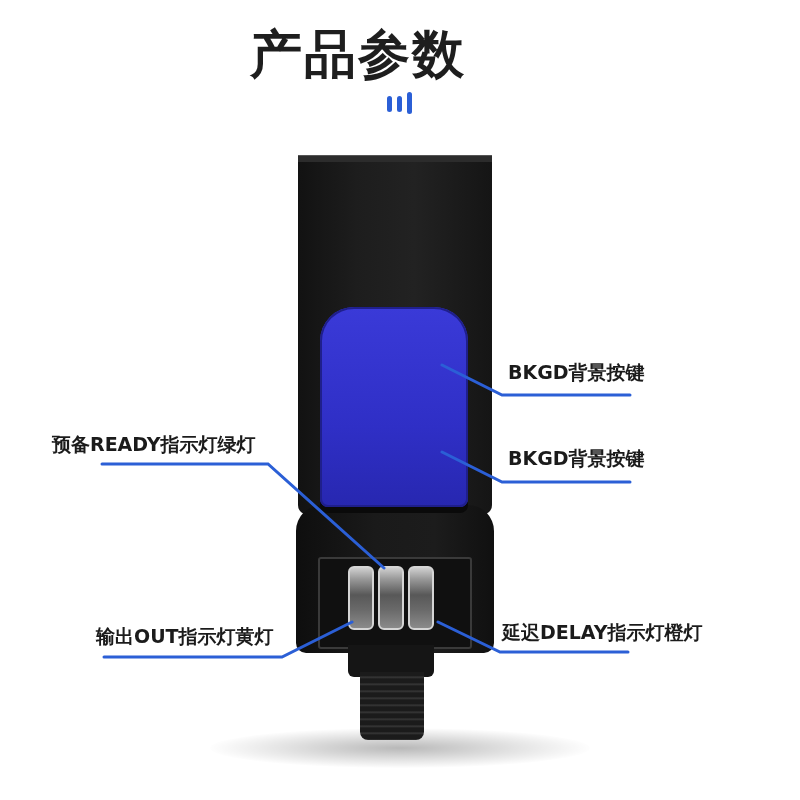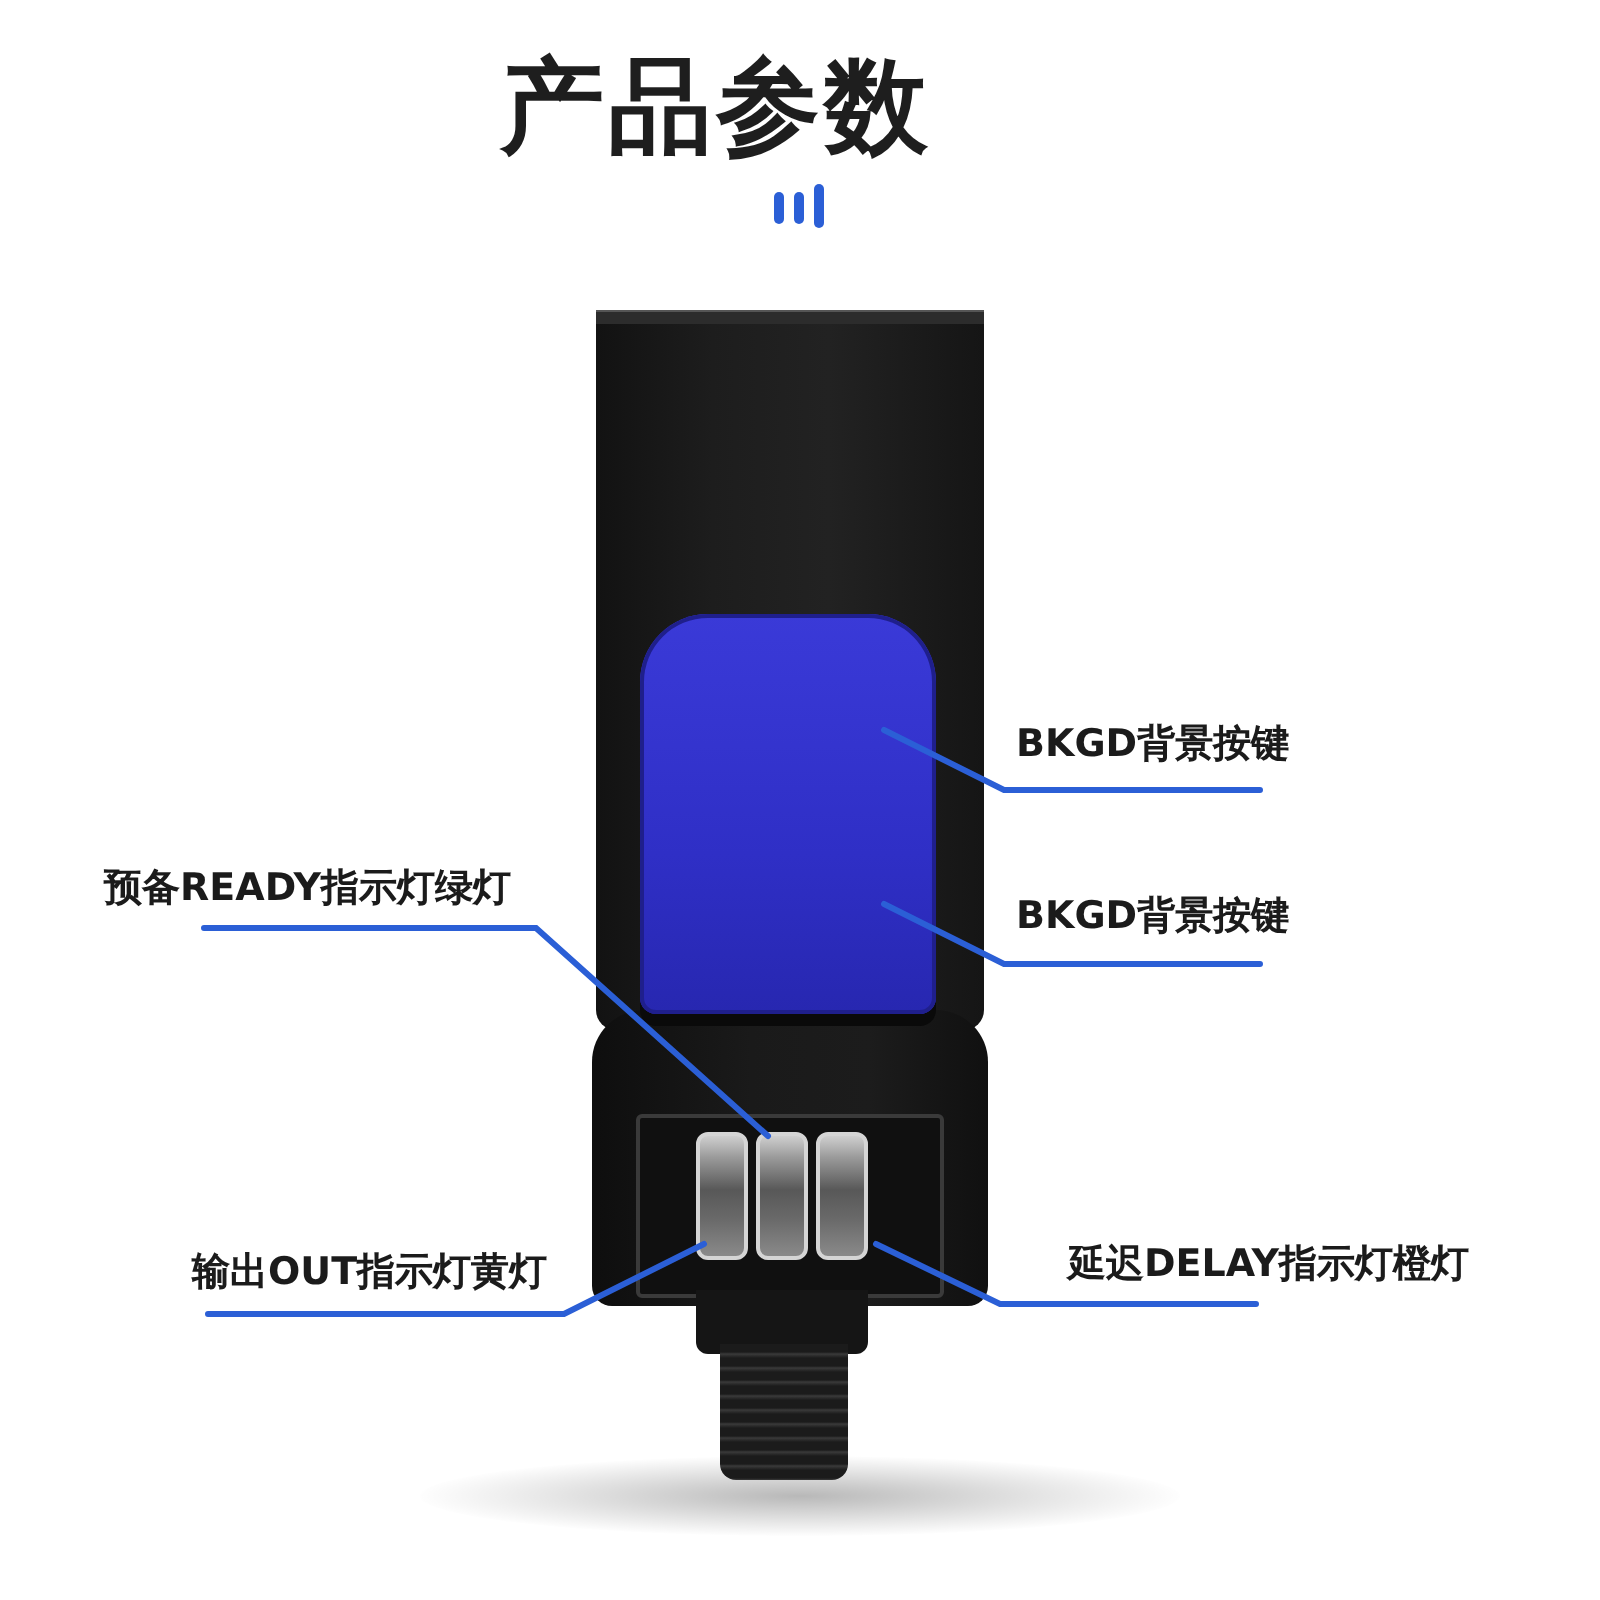--- a/index.html
+++ b/index.html
@@ -115,13 +115,13 @@
     <polyline points="102,464 268,464 384,568"></polyline>
     <polyline points="104,657 282,657 352,622"></polyline>
     <polyline points="438,622 500,652 628,652"></polyline>
   </g>
 </svg>
 
 <div class="callout" style="left:508px; top:360px;">BKGD背景按键</div>
 <div class="callout" style="left:508px; top:446px;text-align:right;">BKGD背景按键</div>
 <div class="callout" style="left:52px; top:432px;">预备READY指示灯绿灯</div>
 <div class="callout" style="left:96px; top:624px;">输出OUT指示灯黄灯</div>
-<div class="callout" style="left:502px; top:620px;margin-left:32px;">延迟DELAY指示灯橙灯</div>
+<div class="callout" style="left:502px; top:620px;">延迟DELAY指示灯橙灯</div>
 
 </body></html>

